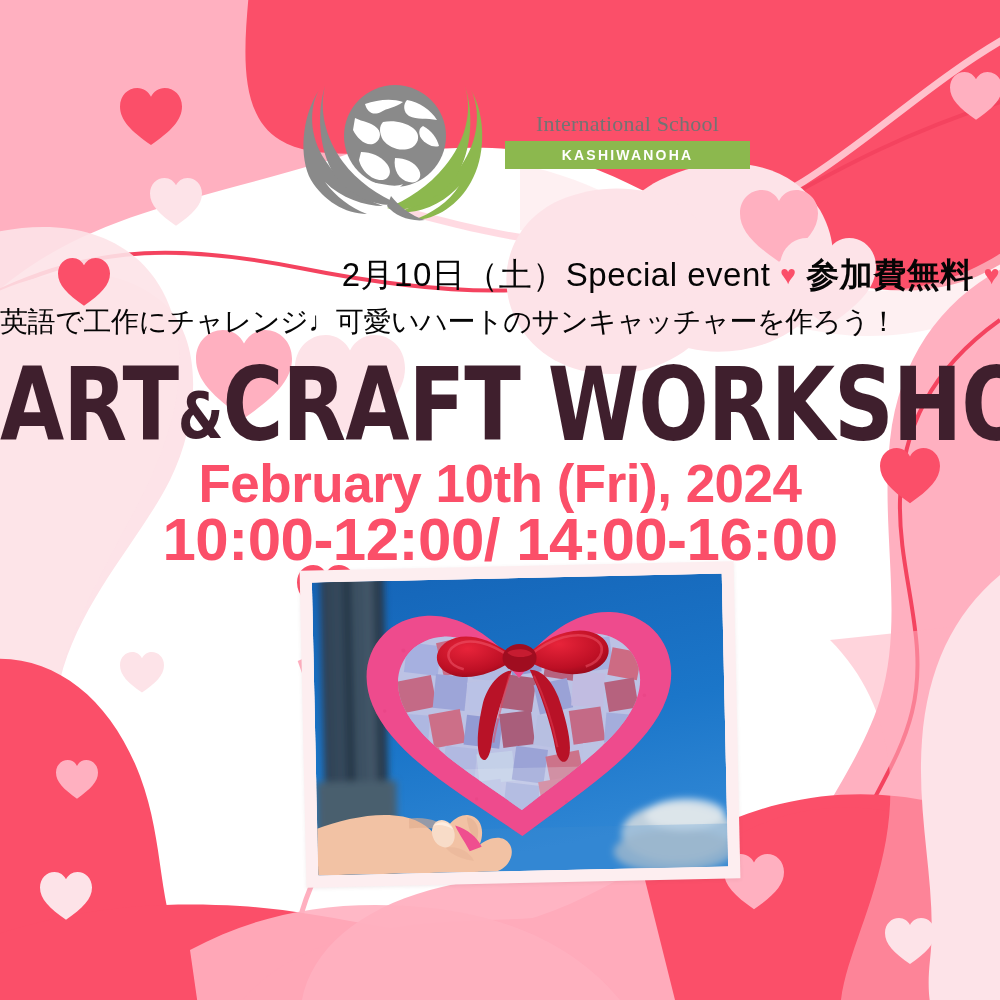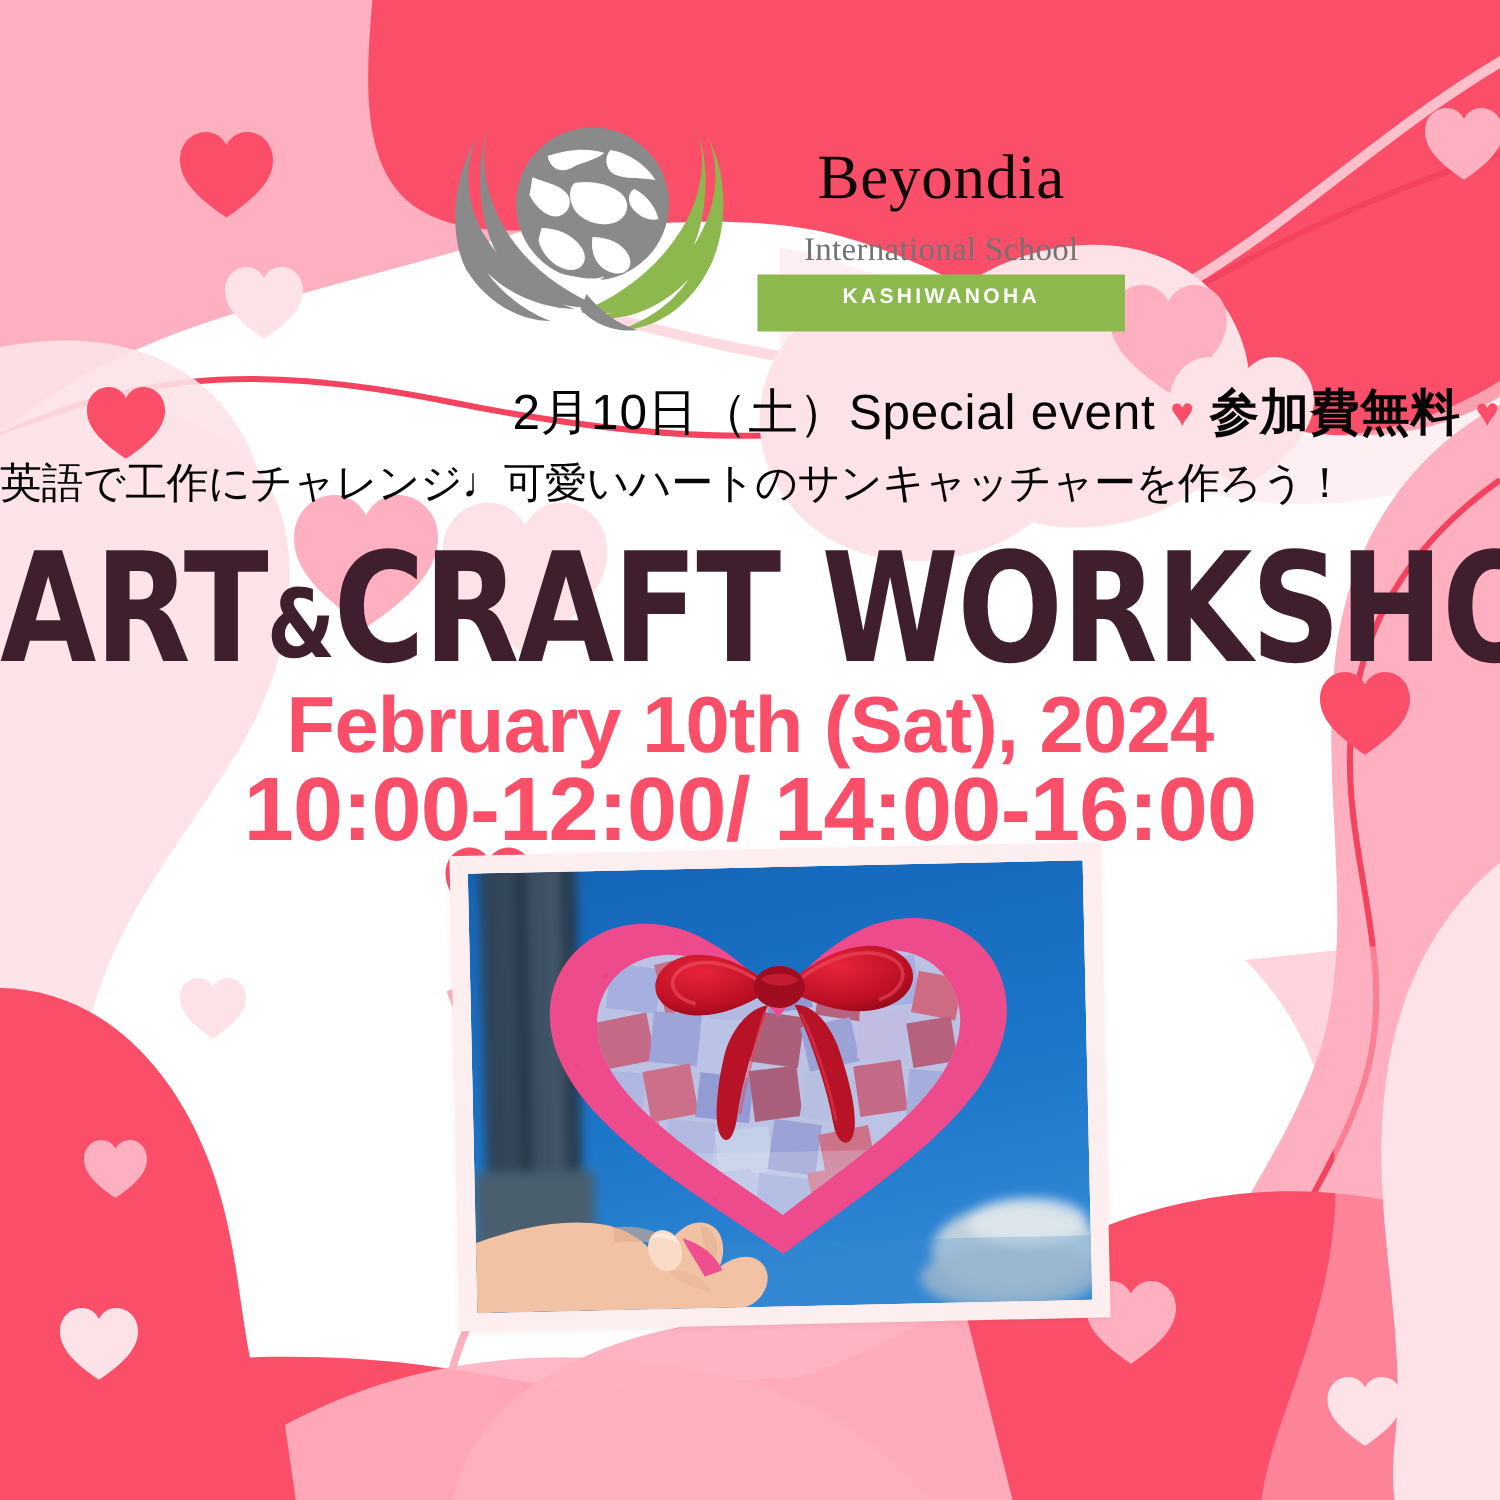--- a/index.html
+++ b/index.html
@@ -17,21 +17,21 @@
   .brand-name{
     font-family:"Liberation Serif",serif;font-size:42px;line-height:1;
     color:#0d0608;letter-spacing:.5px;
   }
   .brand-sub{
     font-family:"Liberation Serif",serif;font-size:22px;line-height:1.15;
     color:#737373;margin-top:13px;letter-spacing:.2px;
   }
   .brand-badge{
     margin-top:5px;background:#8cb84e;color:#ffffff;font-size:14px;
-    font-weight:bold;letter-spacing:2.2px;padding:6px 0 16px 0;
+    font-weight:bold;letter-spacing:2.2px;padding:6px 0 6px 0;
     font-family:"Liberation Sans",sans-serif;
   }
 
   
   .jp-line1{
     position:absolute;left:0;right:0;top:253px;text-align:right;
     font-size:33px;color:#050505;font-weight:500;letter-spacing:.5px;
     white-space:nowrap;
   }
   .jp-line1 .hrt{color:#fb4f69;font-size:27px;vertical-align:2px;}
@@ -163,39 +163,38 @@
           <path d="M76,104 C88,106 100,110 108,106 C104,112 92,114 82,112 Z"></path>
         </g>
 
         <path d="M176,12 C186,32 184,62 166,88 C150,110 126,126 104,134 C124,136 148,126 164,108 C154,124 136,136 118,142 C142,142 164,126 176,104 C190,80 192,40 176,12 Z" fill="#8cb84e"></path>
         <path d="M170,8 C178,34 170,64 150,88 C134,108 112,122 92,130 C112,136 140,124 158,102 C176,80 180,38 170,8 Z" fill="#8cb84e"></path>
 
         <path d="M96,118 C104,128 116,138 130,142 C116,144 100,138 92,128 Z" fill="#8a8a8a"></path>
       </svg>
     </div>
     <div class="brand">
-      <div class="brand-name">Beyondia</div>
       <div class="brand-sub">International School</div>
       <div class="brand-badge">KASHIWANOHA</div>
     </div>
   </div>
 
   <div class="jp-line1">
     <span>2月10日（土）</span><span>Special event</span>
     <span class="hrt">♥</span>
     <span class="jpfree">参加費無料</span>
     <span class="hrt">♥</span>
   </div>
   <div class="jp-line2">英語で工作にチャレンジ♩可愛いハートのサンキャッチャーを作ろう！</div>
 
   <div class="title">
     <span>ART</span><span class="amp">&amp;</span><span>CRAFT WORKSHOP</span>
   </div>
 
-  <div class="date-main">February 10th (Sat), 2024</div>
+  <div class="date-main">February 10th (Fri), 2024</div>
   <div class="date-times">10:00-12:00/ 14:00-16:00</div>
 
   <div class="photo-card">
     <div class="photo-inner">
       <svg class="photo-svg" viewBox="0 0 410 293">
         <defs>
           <linearGradient id="sky" x1="0" y1="0" x2="0.25" y2="1">
             <stop offset="0%" stop-color="#1565b8"></stop>
             <stop offset="60%" stop-color="#1b76c9"></stop>
             <stop offset="100%" stop-color="#2f86d4"></stop>

